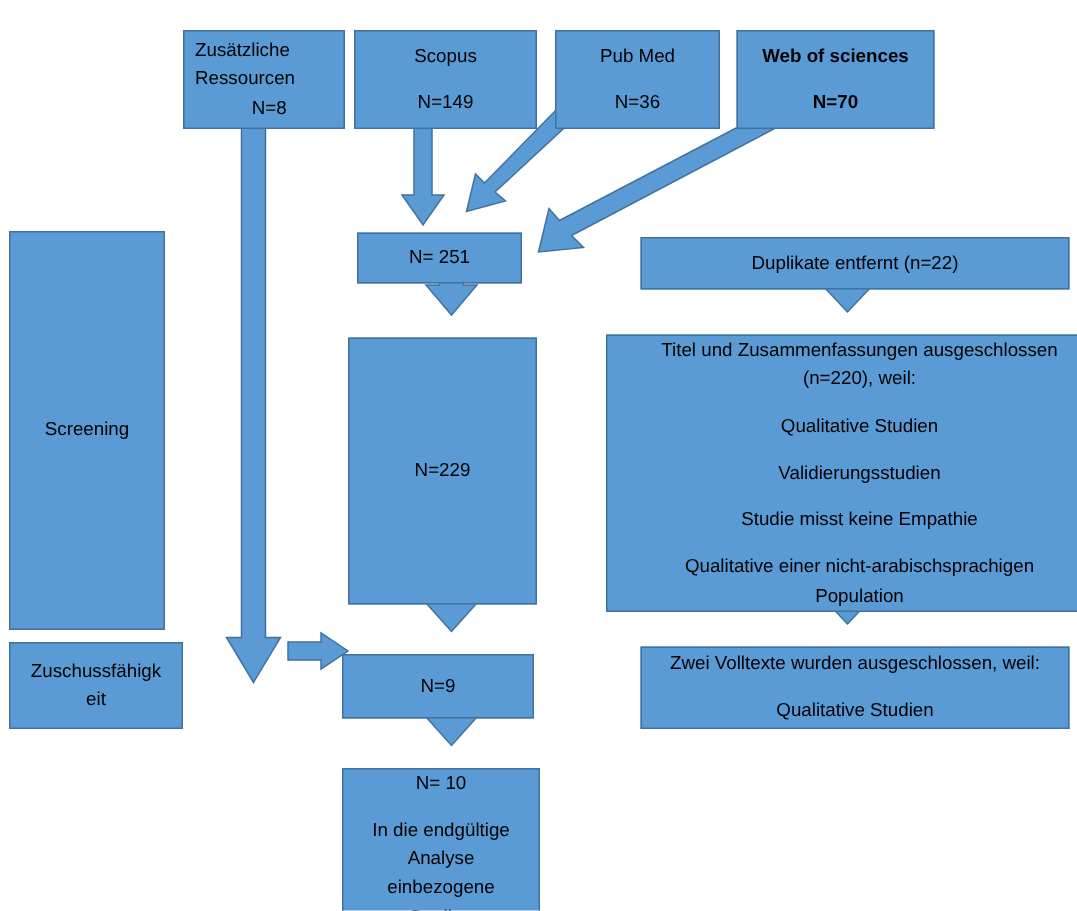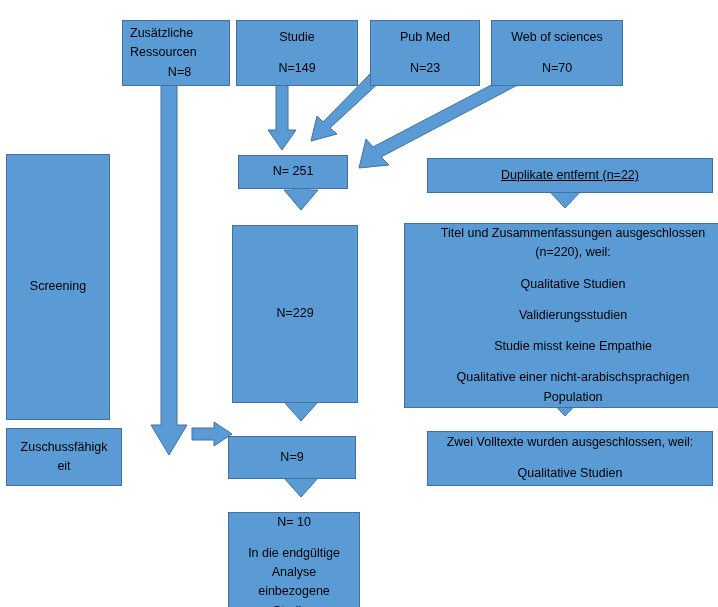--- a/index.html
+++ b/index.html
@@ -110,32 +110,32 @@
   </div>
 
 
   <div class="box leftal" style="left:122px; top:4px; width:108px; height:66px;">
     <span class="line">Zusätzliche</span>
     <span class="line">Ressourcen</span>
     <span class="line ctr">N=8</span>
   </div>
 
   <div class="box" style="left:236px; top:4px; width:122px; height:66px;">
-    <span class="line">Studie</span>
+    <span class="line">Scopus</span>
     <span class="gap"></span>
     <span class="line">N=149</span>
   </div>
 
   <div class="box" style="left:370px; top:4px; width:110px; height:66px;">
     <span class="line">Pub Med</span>
     <span class="gap"></span>
-    <span class="line">N=23</span>
+    <span class="line">N=36</span>
   </div>
 
-  <div class="box" style="left:491px; top:4px; width:132px; height:66px;">
+  <div class="box" style="left:491px; top:4px; width:132px; height:66px;font-weight:bold;">
     <span class="line">Web of sciences</span>
     <span class="gap"></span>
     <span class="line">N=70</span>
   </div>
 
   <div class="box" style="left:238px; top:139px; width:110px; height:34px;">
     <span class="line">N= 251</span>
   </div>
 
   <div class="box" style="left:232px; top:209px; width:126px; height:178px;">
@@ -148,21 +148,21 @@
 
   <div class="box" style="left:228px; top:496px; width:132px; height:110px;">
     <span class="line">N= 10</span>
     <span class="gap"></span>
     <span class="line">In die endgültige</span>
     <span class="line">Analyse</span>
     <span class="line">einbezogene</span>
     <span class="line">Studien</span>
   </div>
 
-  <div class="box" style="left:427px; top:142px; width:286px; height:35px;text-decoration:underline;">
+  <div class="box" style="left:427px; top:142px; width:286px; height:35px;">
     <span class="line">Duplikate entfernt (n=22)</span>
   </div>
 
   <div class="box" style="left:404px; top:207px; width:338px; height:185px;">
     <span class="line">Titel und Zusammenfassungen ausgeschlossen</span>
     <span class="line">(n=220), weil:</span>
     <span class="gap"></span>
     <span class="line">Qualitative Studien</span>
     <span class="gap"></span>
     <span class="line">Validierungsstudien</span>

